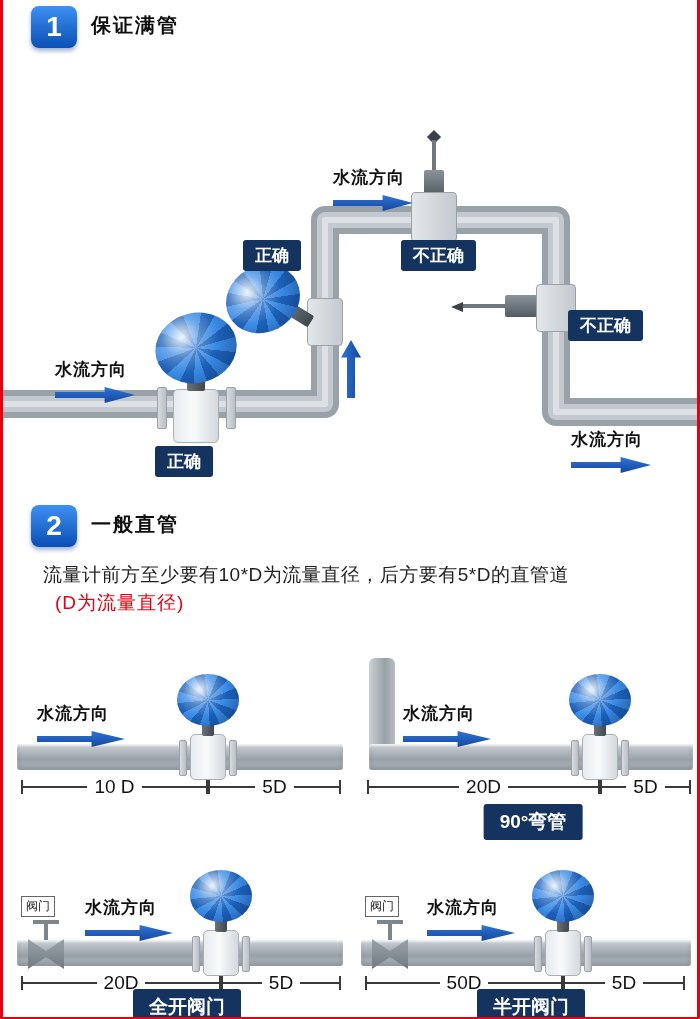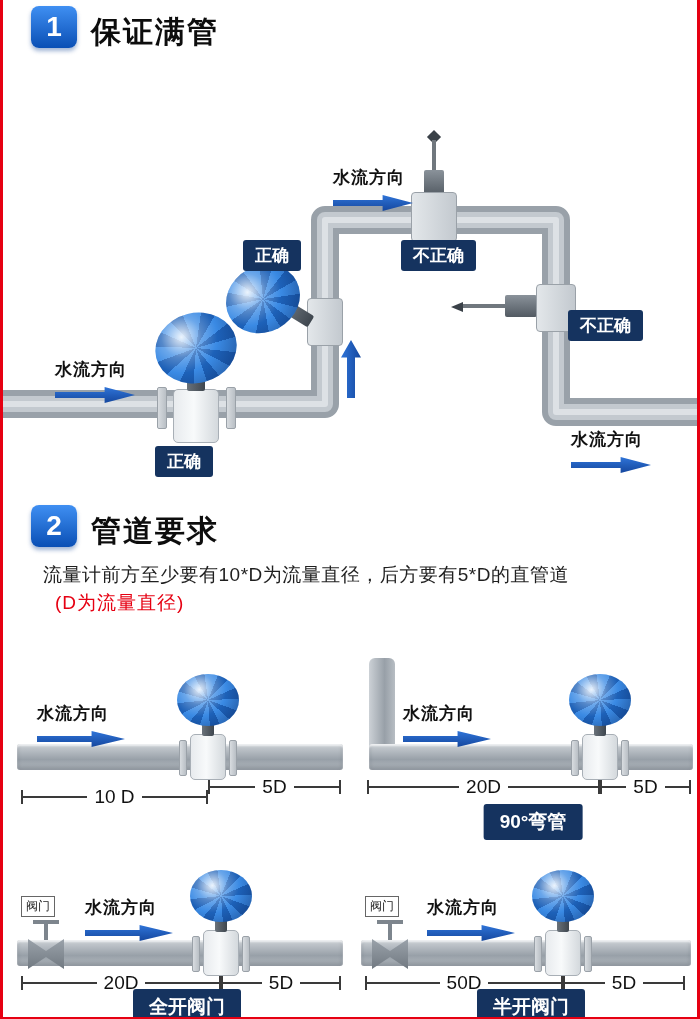--- a/index.html
+++ b/index.html
@@ -7,21 +7,21 @@
   body { font-family:"Liberation Sans","DejaVu Sans",sans-serif; }
   .page { position:relative; width:700px; height:1019px; margin:0 auto; background:#fff;
           border-left:3px solid #e60012; border-right:3px solid #e60012; border-bottom:2px solid #e60012;
           overflow:hidden; }
 
   
   .badge { position:absolute; width:46px; height:42px; border-radius:8px;
            background:linear-gradient(180deg,#3f8ff2,#0a4fb5); color:#fff;
            font-size:28px; font-weight:bold; display:flex; align-items:center; justify-content:center;
            box-shadow:0 3px 4px rgba(20,70,150,.4); }
-  .sec-title { position:absolute; font-size:30px; font-weight:bold; color:#0d0d0d; letter-spacing:2px; }
+  .sec-title { position:absolute; font-size:20px; font-weight:bold; color:#0d0d0d; letter-spacing:2px; }
   .desc { position:absolute; font-size:19px; color:#1f1f1f; line-height:1.55; letter-spacing:.5px; }
   .note { position:absolute; font-size:19px; color:#e60012; letter-spacing:1px; }
 
   
   .tag { position:absolute; background:#15335f; color:#fff; font-weight:bold; font-size:17px;
          padding:4px 12px; border-radius:3px; white-space:nowrap; }
   .caption { transform:translateX(-50%); font-size:19px; padding:5px 16px; }
 
   
   .flow { position:absolute; display:flex; flex-direction:column; gap:6px; align-items:flex-start; }
@@ -148,38 +148,38 @@
       <div class="arrow-right" style="width:80px"></div>
     </div>
 
     <div class="tag" style="left:240px;top:112px">正确</div>
     <div class="tag" style="left:398px;top:112px">不正确</div>
     <div class="tag" style="left:565px;top:182px">不正确</div>
     <div class="tag" style="left:152px;top:318px">正确</div>
   </div>
 
   <div class="badge" style="left:28px;top:505px">2</div>
-  <div class="sec-title" style="left:88px;top:511px">管道要求</div>
+  <div class="sec-title" style="left:88px;top:511px">一般直管</div>
   <div class="desc" style="left:40px;top:560px;width:645px">流量计前方至少要有10*D为流量直径，后方要有5*D的直管道</div>
   <div class="note" style="left:52px;top:590px">(D为流量直径)</div>
 
   <div class="sub" style="left:12px;top:632px;width:330px;height:212px">
     <div class="pipe-h" style="left:2px;top:112px;width:326px"></div>
     <div class="meter meter2" style="left:158px;top:42px">
       <div class="ring r1"></div>
       <div class="ring r2"></div>
       <div class="mbody"></div>
       <div class="neck"></div>
       <div class="cap"></div>
     </div>
     <div class="flow" style="left:22px;top:70px">
       <div class="flow-text">水流方向</div>
       <div class="arrow-right"></div>
     </div>
-    <div class="dim" style="left:6px;top:156px;width:187px">
+    <div class="dim" style="left:6px;top:146px;width:187px">
       <span class="tick"></span>
         <span class="dline"></span>
       <span class="dlabel">10 D</span>
       <span class="dline"></span>
         <span class="tick"></span>
     </div>
     <div class="dim" style="left:193px;top:146px;width:133px">
       <span class="tick"></span>
         <span class="dline"></span>
       <span class="dlabel">5D</span>

